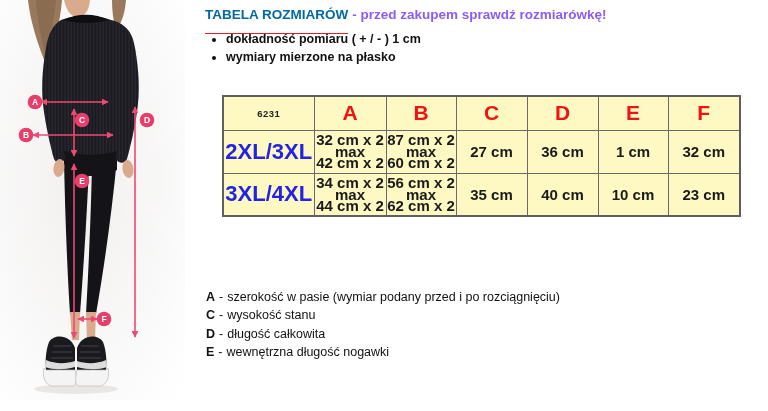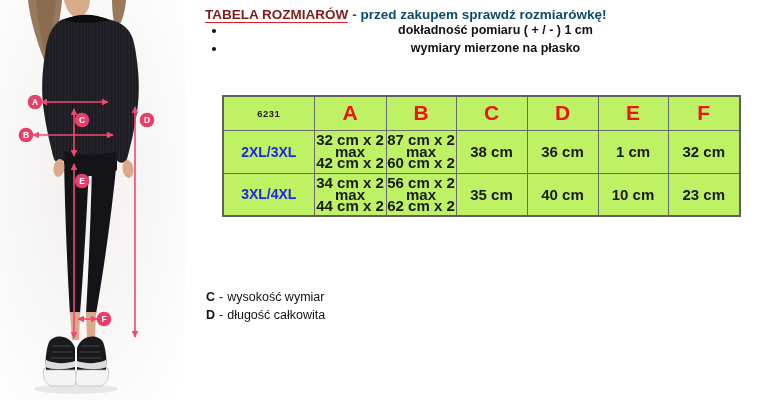--- a/index.html
+++ b/index.html
@@ -11,39 +11,39 @@
   
   .figure-svg{position:absolute;left:0;top:0;}
   .mline{stroke:#ec4a73;stroke-width:1.6;marker-start:url(#ah);marker-end:url(#ah);}
   .mdot{fill:#e63f6b;}
   .mletter{fill:#ffffff;font-family:"Liberation Sans",sans-serif;font-weight:bold;font-size:8.5px;
            text-anchor:middle;dominant-baseline:central;}
 
   
   .hdr{position:absolute;left:205px;top:7px;width:560px;}
   .title-line{font-size:13.5px;font-weight:bold;white-space:nowrap;}
-  .title-red{color:#7f1d1d;border-bottom:1.5px solid #e31e24;padding-bottom:0px;text-align:center;}
-  .title-rest{color:#0c4a6e;margin-left:4px;}
-  .hdr ul{margin:0 0 0 0;padding-left:21px;text-align:center;}
+  .title-red{color:#0369a1;border-bottom:1.5px solid #e31e24;padding-bottom:11px;text-align:center;}
+  .title-rest{color:#8b5cf6;margin-left:4px;}
+  .hdr ul{margin:9px 0 0 0;padding-left:21px;}
   .hdr li{font-size:12.5px;font-weight:bold;line-height:17.5px;color:#111;}
 
   
   .size-table{
     position:absolute;left:222px;top:95px;width:517px;
-    border-collapse:collapse;table-layout:fixed;background:#bef264;
+    border-collapse:collapse;table-layout:fixed;background:#fef9c3;
     border:2px solid #5f5f5f;
   }
   .size-table th,.size-table td{
     border:1px solid #6a6a6a;text-align:center;vertical-align:middle;padding:0;
   }
   .size-table thead tr{height:34px;}
   .size-table tbody tr{height:43px;}
   .code{font-size:9.5px;font-weight:bold;letter-spacing:.5px;color:#222;}
   .mhead{font-size:21px;font-weight:bold;color:#f01313;}
-  .size-lbl{font-size:14px;font-weight:bold;color:#2323e8;}
+  .size-lbl{font-size:22px;font-weight:bold;color:#2323e8;}
   .dim{font-size:15px;font-weight:bold;line-height:11.5px;color:#1a1a1a;white-space:pre-line;}
 
   
   .legend{position:absolute;left:206px;top:288px;}
   .lg-row{font-size:12.5px;line-height:18.4px;color:#111;}
   .lg-letter{font-weight:bold;}
   .lg-dash{margin:0 4px;}
 </style>
 </head>
 <body>
@@ -186,21 +186,21 @@
     </thead>
     <tbody>
       <tr>
         <td class="size-lbl">2XL/3XL</td>
         <td class="dim">32 cm x 2
 max
 42 cm x 2</td>
         <td class="dim">87 cm x 2
 max
 60 cm x 2</td>
-        <td class="dim">38 cm</td>
+        <td class="dim">27 cm</td>
         <td class="dim">36 cm</td>
         <td class="dim">1 cm</td>
         <td class="dim">32 cm</td>
       </tr>
       <tr>
         <td class="size-lbl">3XL/4XL</td>
         <td class="dim">34 cm x 2
 max
 44 cm x 2</td>
         <td class="dim">56 cm x 2
@@ -209,20 +209,26 @@
         <td class="dim">35 cm</td>
         <td class="dim">40 cm</td>
         <td class="dim">10 cm</td>
         <td class="dim">23 cm</td>
       </tr>
     </tbody>
   </table>
 
   <div class="legend">
     <div class="lg-row">
-      <span class="lg-letter">C</span><span class="lg-dash">-</span><span class="lg-text">wysokość wymiar</span>
+      <span class="lg-letter">A</span><span class="lg-dash">-</span><span class="lg-text">szerokość w pasie (wymiar podany przed i po rozciągnięciu)</span>
+    </div>
+    <div class="lg-row">
+      <span class="lg-letter">C</span><span class="lg-dash">-</span><span class="lg-text">wysokość stanu</span>
     </div>
     <div class="lg-row">
       <span class="lg-letter">D</span><span class="lg-dash">-</span><span class="lg-text">długość całkowita</span>
     </div>
+    <div class="lg-row">
+      <span class="lg-letter">E</span><span class="lg-dash">-</span><span class="lg-text">wewnętrzna długość nogawki</span>
+    </div>
   </div>
 
 </div>
 
 </body></html>

